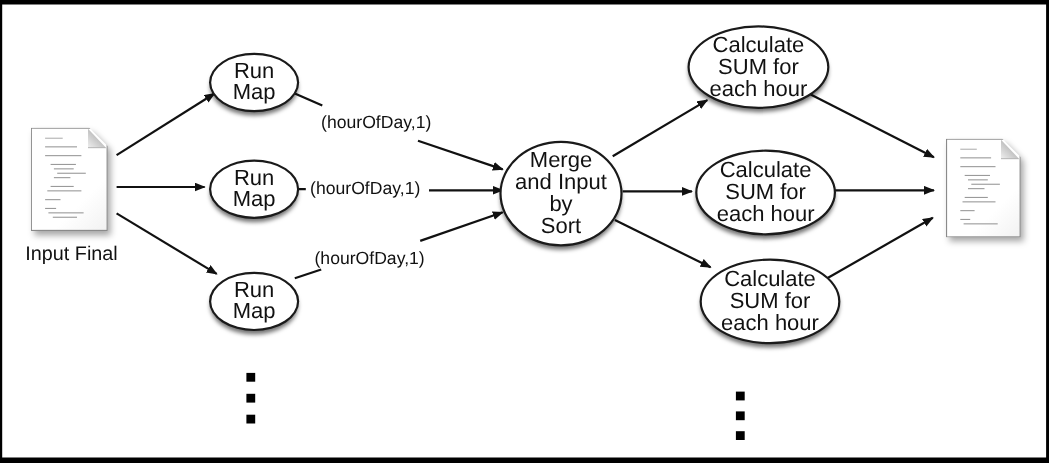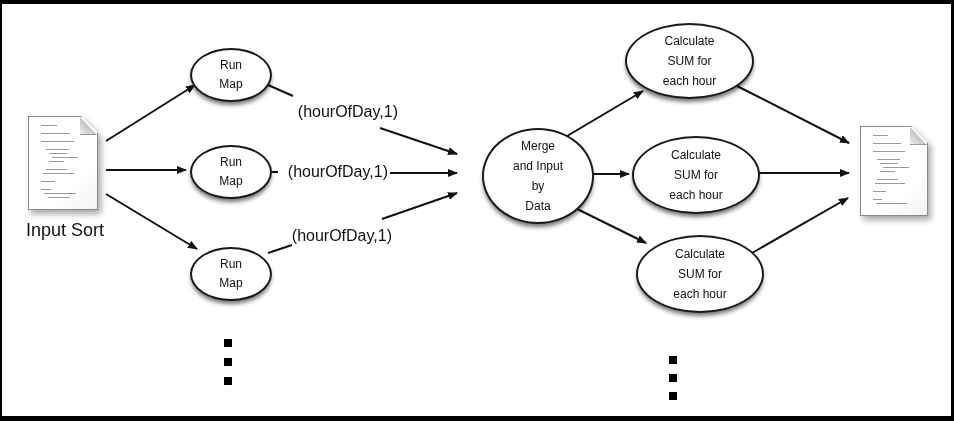--- a/index.html
+++ b/index.html
@@ -19,31 +19,31 @@
 
   .node {
     position:absolute;
     display:flex; flex-direction:column;
     align-items:center; justify-content:center;
     background:#fff;
     border:2px solid #1a1a1a;
     border-radius:50%;
     box-shadow:0 4px 4px -1px rgba(0,0,0,0.55);
     text-align:center;
-    font-size:12px; line-height:19px;
+    font-size:20px; line-height:19px;
     z-index:2;
   }
   .node span { display:block; white-space:nowrap; }
 
   .edge-label {
     position:absolute;
     font-size:16px;
     white-space:nowrap;
     z-index:3;
-    text-align:right;
+    text-align:center;
   }
 
   .caption {
     position:absolute;
     font-size:18px;
     white-space:nowrap;
     z-index:3;
   }
 
   .doc-wrap { position:absolute; filter:drop-shadow(3px 4px 3px rgba(0,0,0,0.35)); z-index:2; }
@@ -124,44 +124,44 @@
           <div class="doc-line" style="margin-left: 14%; width: 58%;"></div>
           <div class="doc-line" style="margin-left: 0%; width: 0%; background: transparent;"></div>
           <div class="doc-line" style="margin-left: 10%; width: 25%;"></div>
           <div class="doc-line" style="margin-left: 0%; width: 0%; background: transparent;"></div>
           <div class="doc-line" style="margin-left: 10%; width: 18%;"></div>
           <div class="doc-line" style="margin-left: 16%; width: 60%;"></div>
           <div class="doc-line" style="margin-left: 22%; width: 42%;"></div>
         </div>
     </div>
   </div>
-  <div class="caption" style="left:18px; top:216px; width:90px; text-align:center;">Input Sort</div>
+  <div class="caption" style="left:18px; top:216px; width:90px; text-align:center;">Input Final</div>
 
   <div class="node" style="left:188px; top:44px; width:78px; height:50px;">
     <span>Run</span>
     <span>Map</span>
   </div>
   <div class="node" style="left:188px; top:141px; width:78px; height:50px;">
     <span>Run</span>
     <span>Map</span>
   </div>
   <div class="node" style="left:188px; top:243px; width:78px; height:50px;">
     <span>Run</span>
     <span>Map</span>
   </div>
 
   <div class="edge-label" style="left:284px; top:99px; width:112px;">(hourOfDay,1)</div>
   <div class="edge-label" style="left:274px; top:159px; width:112px;">(hourOfDay,1)</div>
   <div class="edge-label" style="left:278px; top:223px; width:112px;">(hourOfDay,1)</div>
 
-  <div class="node" style="left:480px; top:124px; width:108px; height:92px; line-height:20px;justify-content:center;">
+  <div class="node" style="left:452px; top:124px; width:108px; height:92px; line-height:20px;justify-content:center;">
     <span>Merge</span>
     <span>and Input</span>
     <span>by</span>
-    <span>Data</span>
+    <span>Sort</span>
   </div>
 
   <div class="node" style="left:623px; top:19px; width:125px; height:72px; line-height:20px;">
     <span>Calculate</span>
     <span>SUM for</span>
     <span>each hour</span>
   </div>
   <div class="node" style="left:630px; top:132px; width:124px; height:74px; line-height:20px;">
     <span>Calculate</span>
     <span>SUM for</span>

